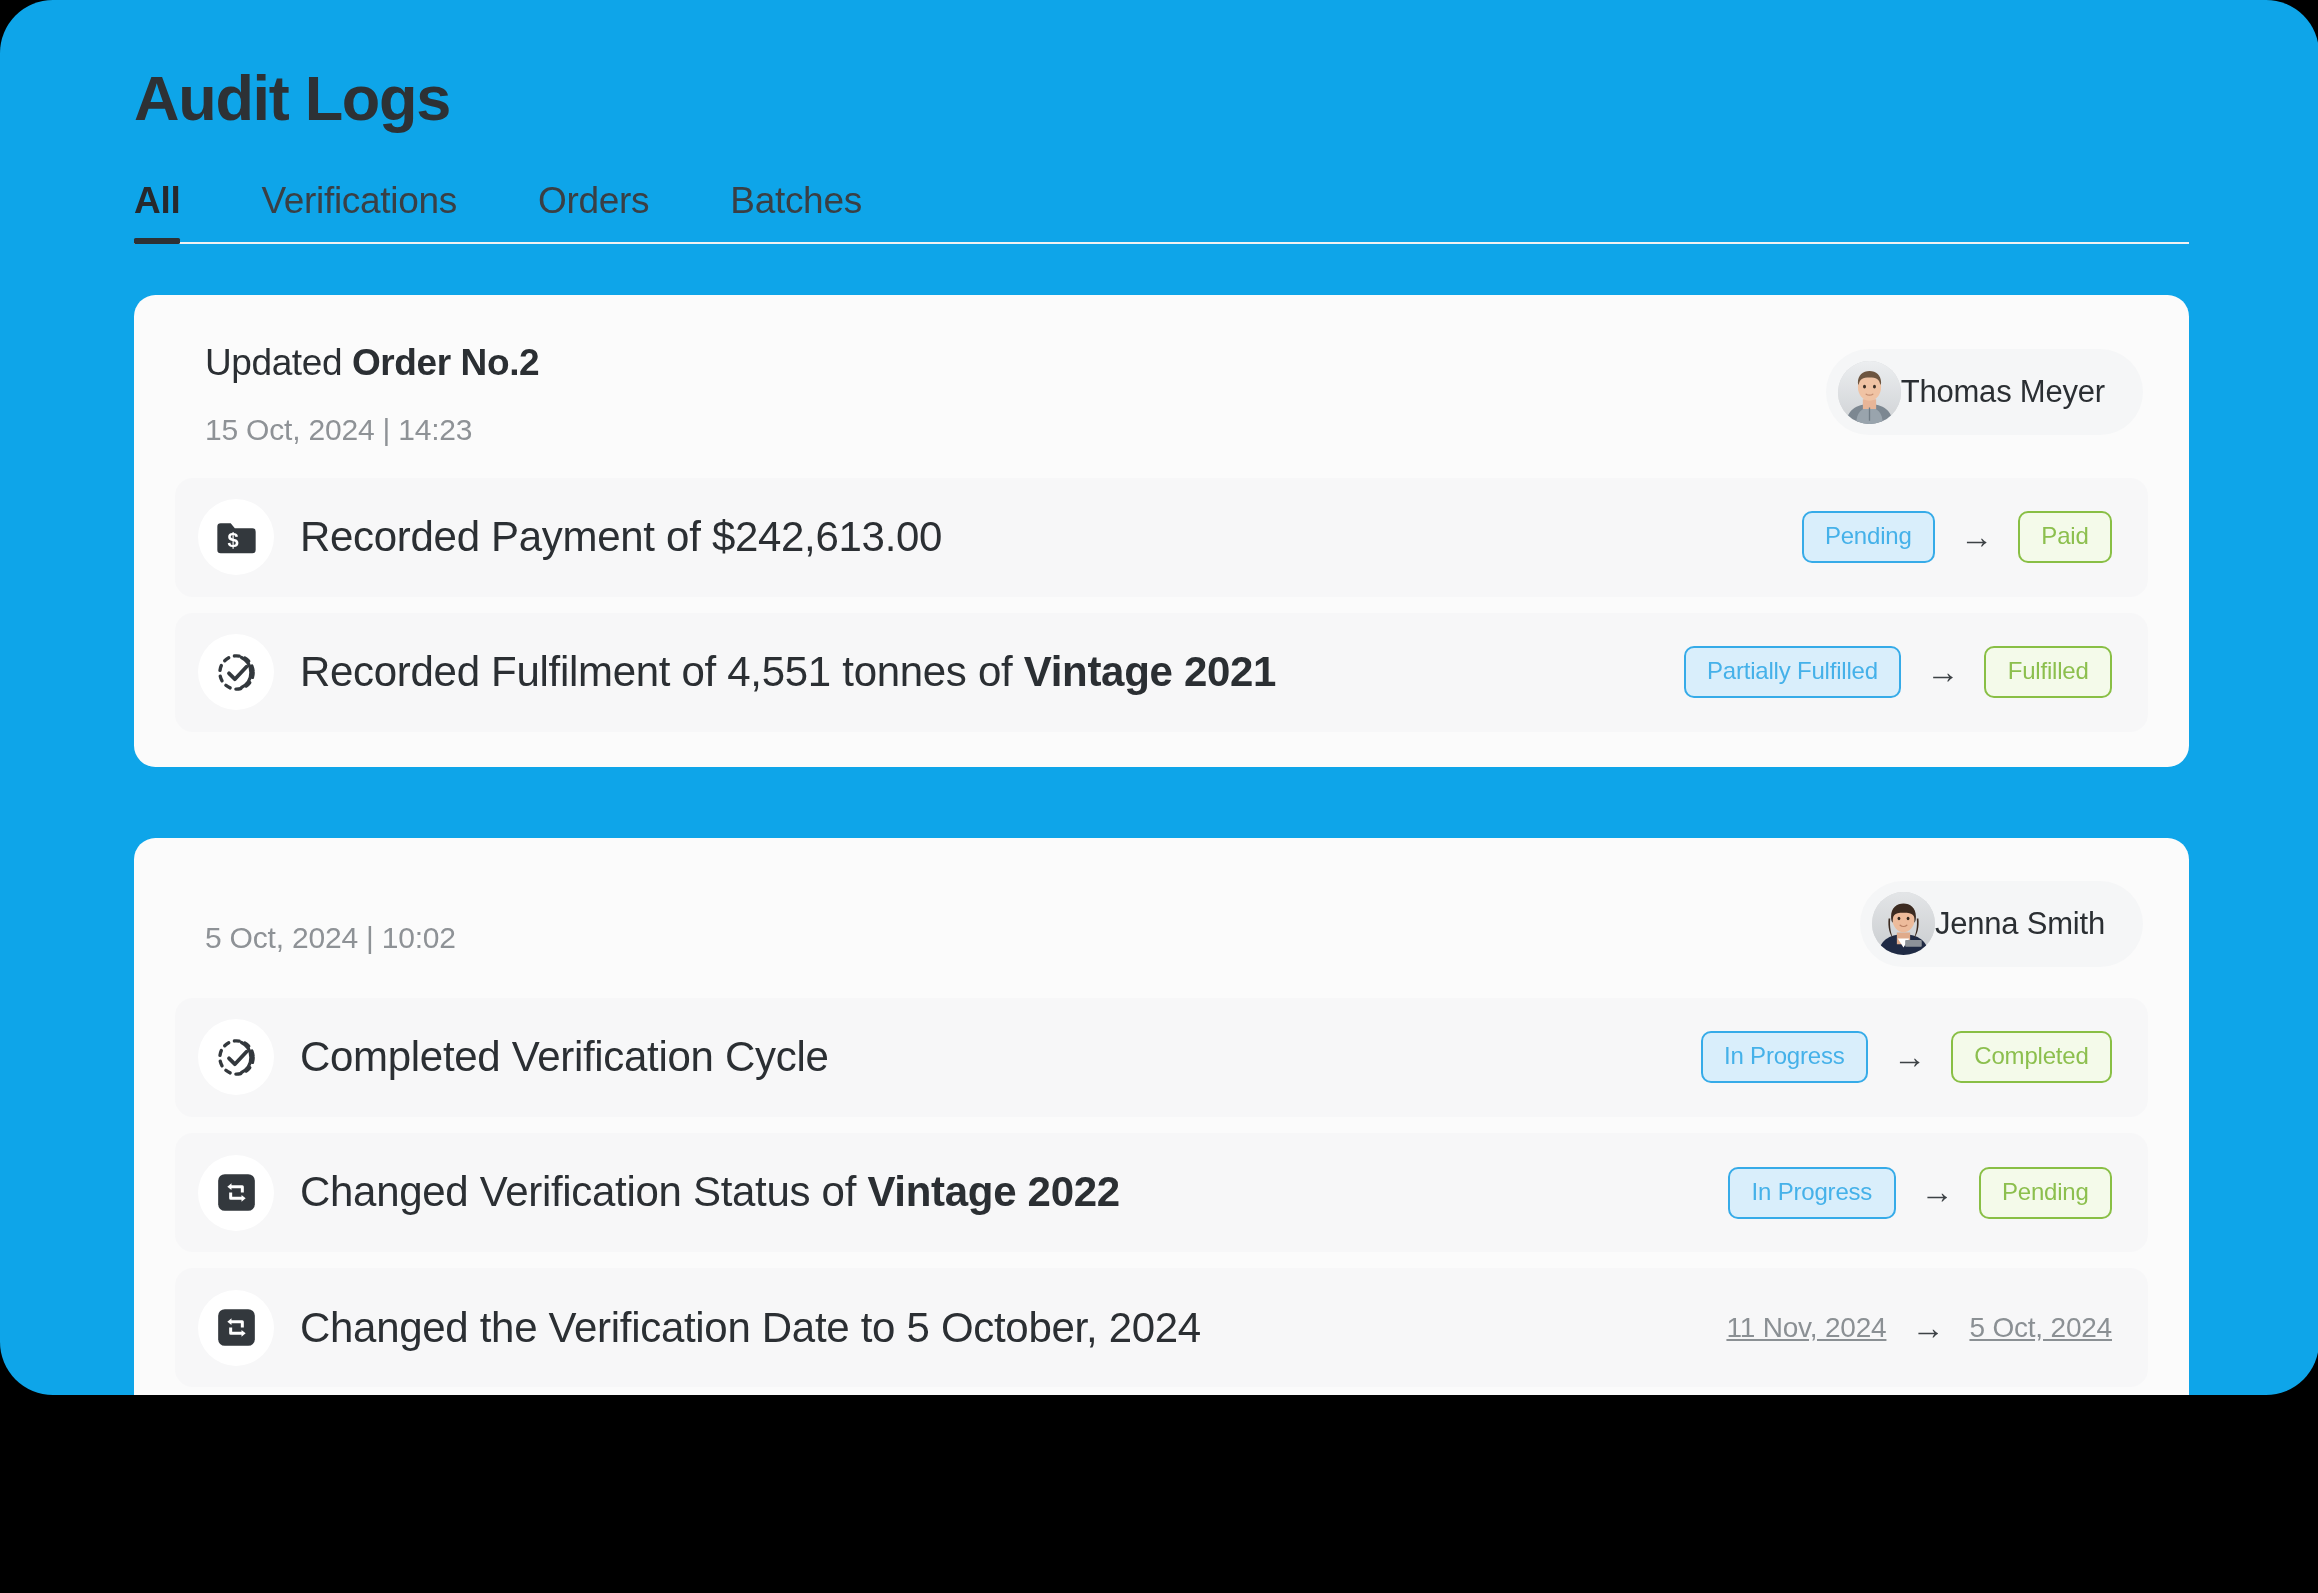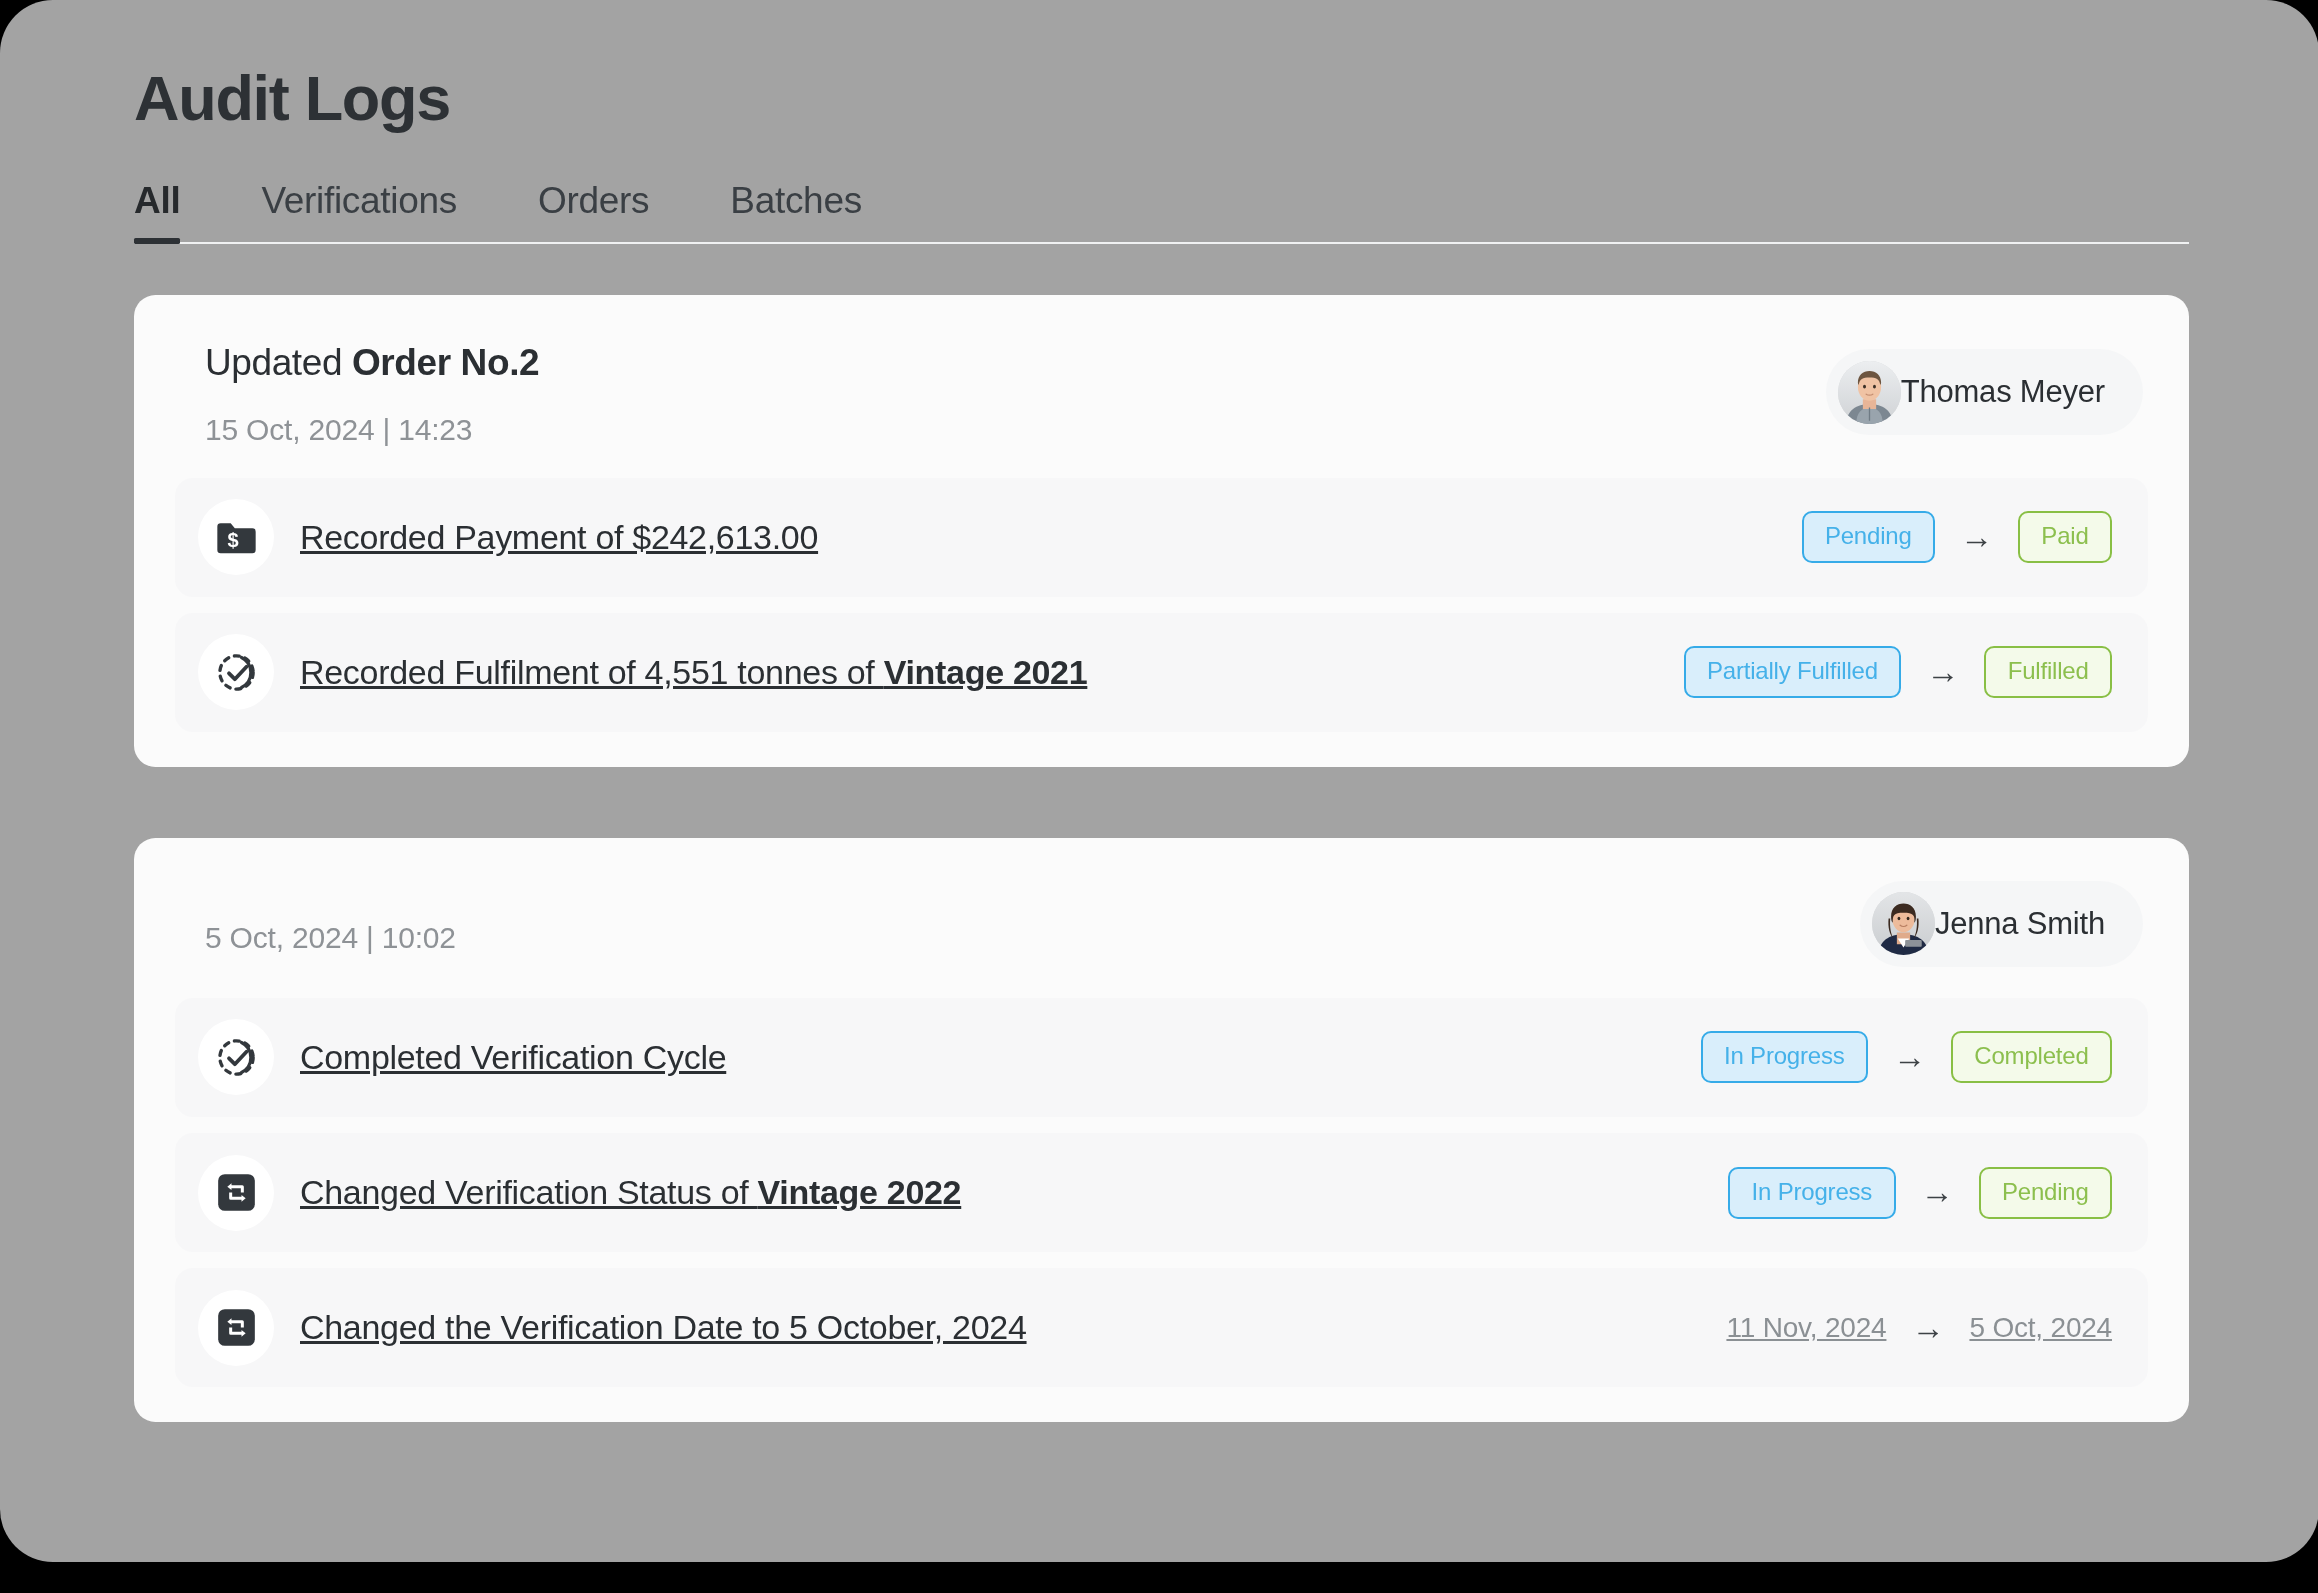--- a/index.html
+++ b/index.html
@@ -9,22 +9,22 @@
     height: 1593px;
     background: #000000;
     font-family: "Liberation Sans", sans-serif;
     -webkit-font-smoothing: antialiased;
   }
 
   #page {
     position: absolute;
     left: 0; top: 0;
     width: 2319px;
-    height: 1562px;
-    background: #a3a3a3;
+    height: 1395px;
+    background: #0ea5e9;
     border-radius: 53px;
     overflow: hidden;
   }
 
   .content {
     padding: 64px 130px 0 134px;
   }
 
   
   .page-title {
@@ -166,27 +166,26 @@
     background: #ffffff;
     display: flex;
     align-items: center;
     justify-content: center;
     flex: 0 0 auto;
     margin-right: 26px;
   }
   .row-icon svg { display: block; }
 
   .row-label {
-    font-size: 34px;
+    font-size: 42px;
     color: #2b2f33;
     letter-spacing: -0.3px;
     line-height: 1.2;
     font-weight: 400;
     white-space: nowrap;
-    text-decoration: underline;
   }
   .row-label .strong { font-weight: 700; }
 
   .row-spacer { flex: 1 1 auto; }
 
   .transition {
     display: flex;
     align-items: center;
     gap: 0;
     flex: 0 0 auto;

